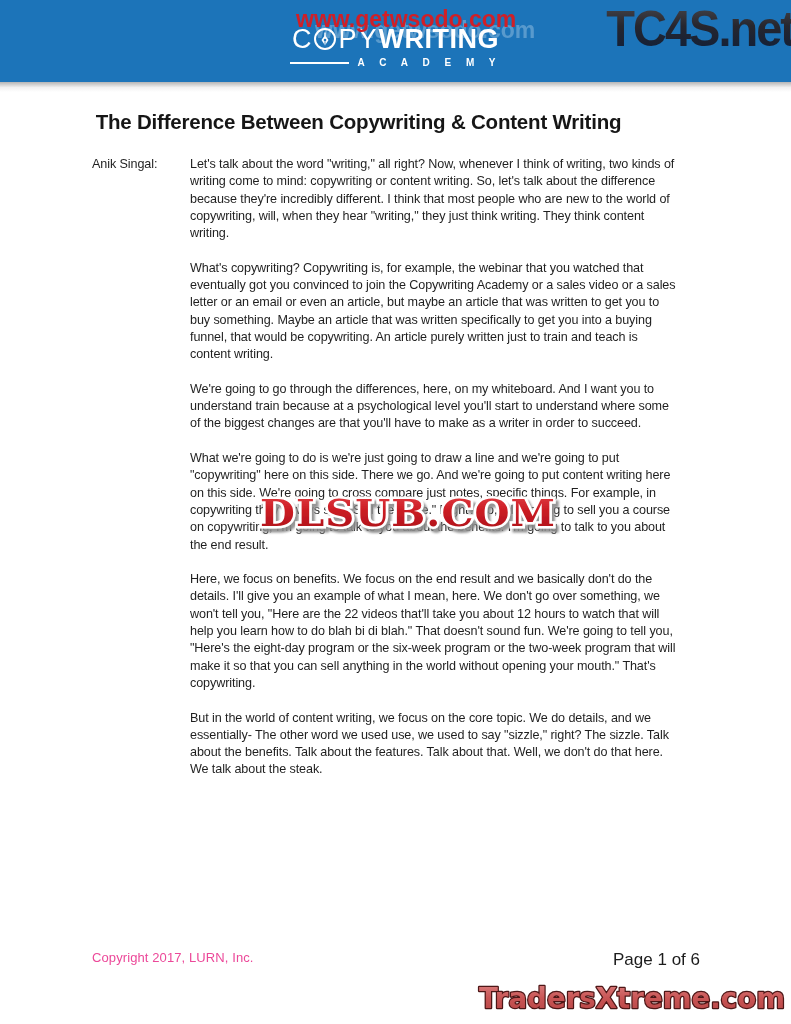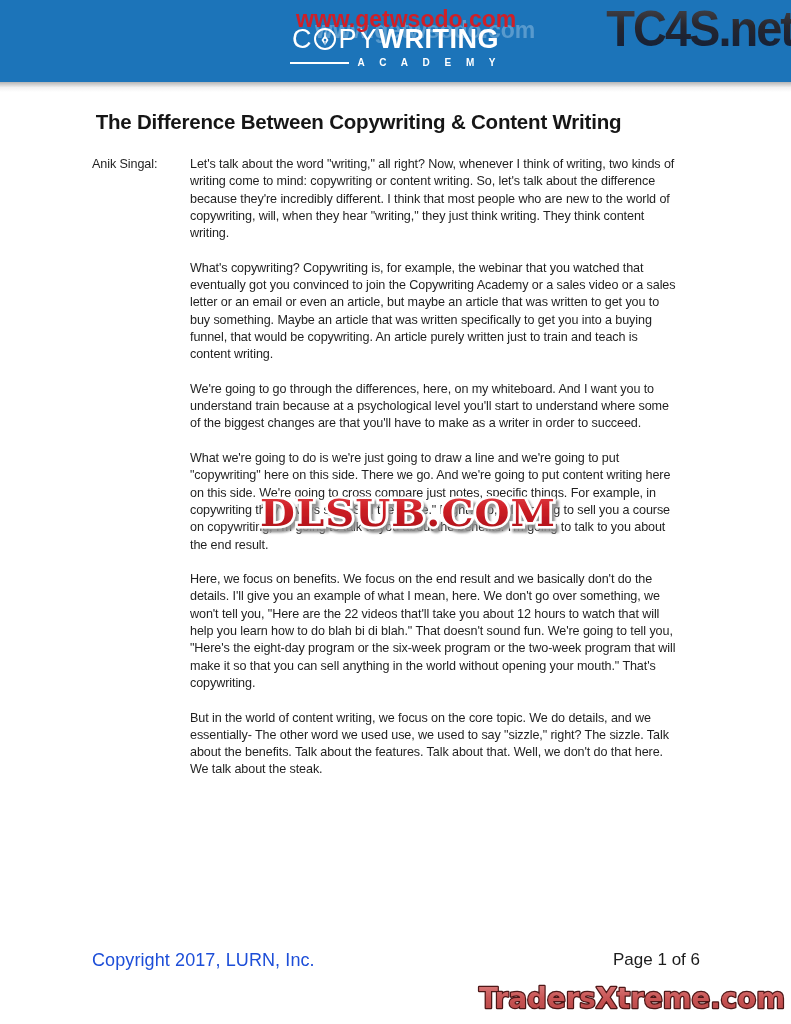--- a/index.html
+++ b/index.html
@@ -90,21 +90,21 @@
     font-size:12.6px; line-height:17.3px; color:#1f1f1f;
     letter-spacing:-0.1px;
   }
   .speaker { position:absolute; top:0; left:0; }
   .paras { margin-left:98px; width:486px; }
   .paras p { margin:0 0 17.3px 0; }
 
   
   .footer-copyright {
     position:absolute; top:950px; left:92px;
-    font-size:18px; color:#1d4ed8; letter-spacing:0.1px;
+    font-size:13px; color:#ec4899; letter-spacing:0.1px;
   }
   .footer-page {
     position:absolute; top:950px; right:91px;
     font-size:17px; color:#1c1c1c;
   }
 
   
   .wm-dlsub { position:absolute; top:484px; left:250px; z-index:6; }
   .wm-traders { position:absolute; top:975px; left:472px; z-index:6; }
 </style>

